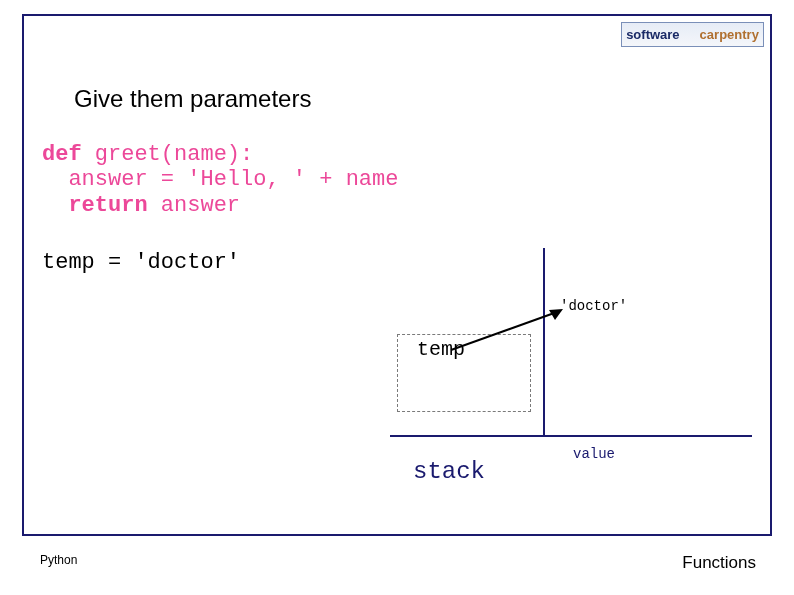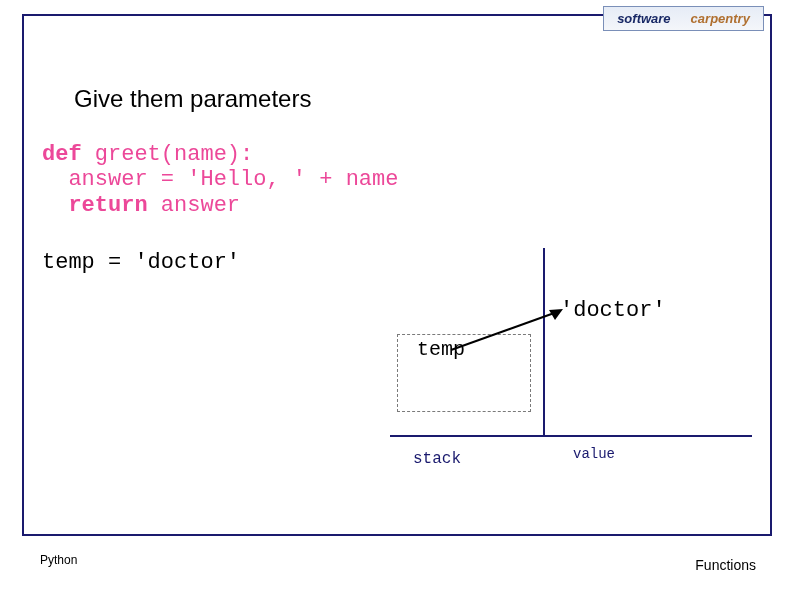--- a/index.html
+++ b/index.html
@@ -14,32 +14,31 @@
   .slide-border {
     position: absolute;
     top: 14px;
     left: 22px;
     width: 750px;
     height: 522px;
     border: 2.5px solid #1a1a6e;
   }
   .logo {
     position: absolute;
-    top: 6px;
+    top: 22px;
     right: 30px;
-    width: 161px;
+    width: 143px;
     height: 25px;
     background: linear-gradient(to bottom, #e6ecf6 0%, #f4f6fa 100%);
     border: 1px solid #7a8fb8;
     display: flex;
     align-items: center;
     justify-content: center;
     font-size: 13px;
     font-weight: bold;
-    font-style: italic;
   }
   .logo .sw { color: #1a2a66; }
   .logo .cp { color: #b07030; margin-left: 20px; }
   .heading {
     position: absolute;
     top: 85px;
     left: 74px;
     font-size: 24px;
     color: #000;
   }
@@ -65,21 +64,21 @@
   }
   .diagram {
     position: absolute;
     top: 248px;
     left: 395px;
     width: 362px;
     height: 230px;
   }
   .value-text {
     font-family: "Courier New", Courier, monospace;
-    font-size: 22px;
+    font-size: 14px;
     color: #000;
     position: absolute;
     top: 50px;
     left: 165px;
   }
   .dashed-box {
     position: absolute;
     top: 86px;
     left: 2px;
     width: 134px;
@@ -106,24 +105,24 @@
   .hline {
     position: absolute;
     top: 187px;
     left: -5px;
     width: 362px;
     height: 0;
     border-top: 2px solid #1a1a6e;
   }
   .stack-label {
     position: absolute;
-    top: 202px;
+    top: 210px;
     left: 18px;
     font-family: "Courier New", Courier, monospace;
-    font-size: 16px;
+    font-size: 24px;
     color: #1a1a6e;
   }
   .value-label {
     position: absolute;
     top: 198px;
     left: 178px;
     font-family: "Courier New", Courier, monospace;
     font-size: 14px;
     color: #1a1a6e;
   }
@@ -139,21 +138,21 @@
     position: absolute;
     bottom: 28px;
     left: 40px;
     font-size: 12px;
     color: #000;
   }
   .footer-right {
     position: absolute;
     bottom: 22px;
     right: 38px;
-    font-size: 14px;
+    font-size: 17px;
     color: #000;
   }
 </style>
 </head>
 <body>
 
 <div class="slide-border"></div>
 
 <div class="logo">
   <span class="sw">software</span>

